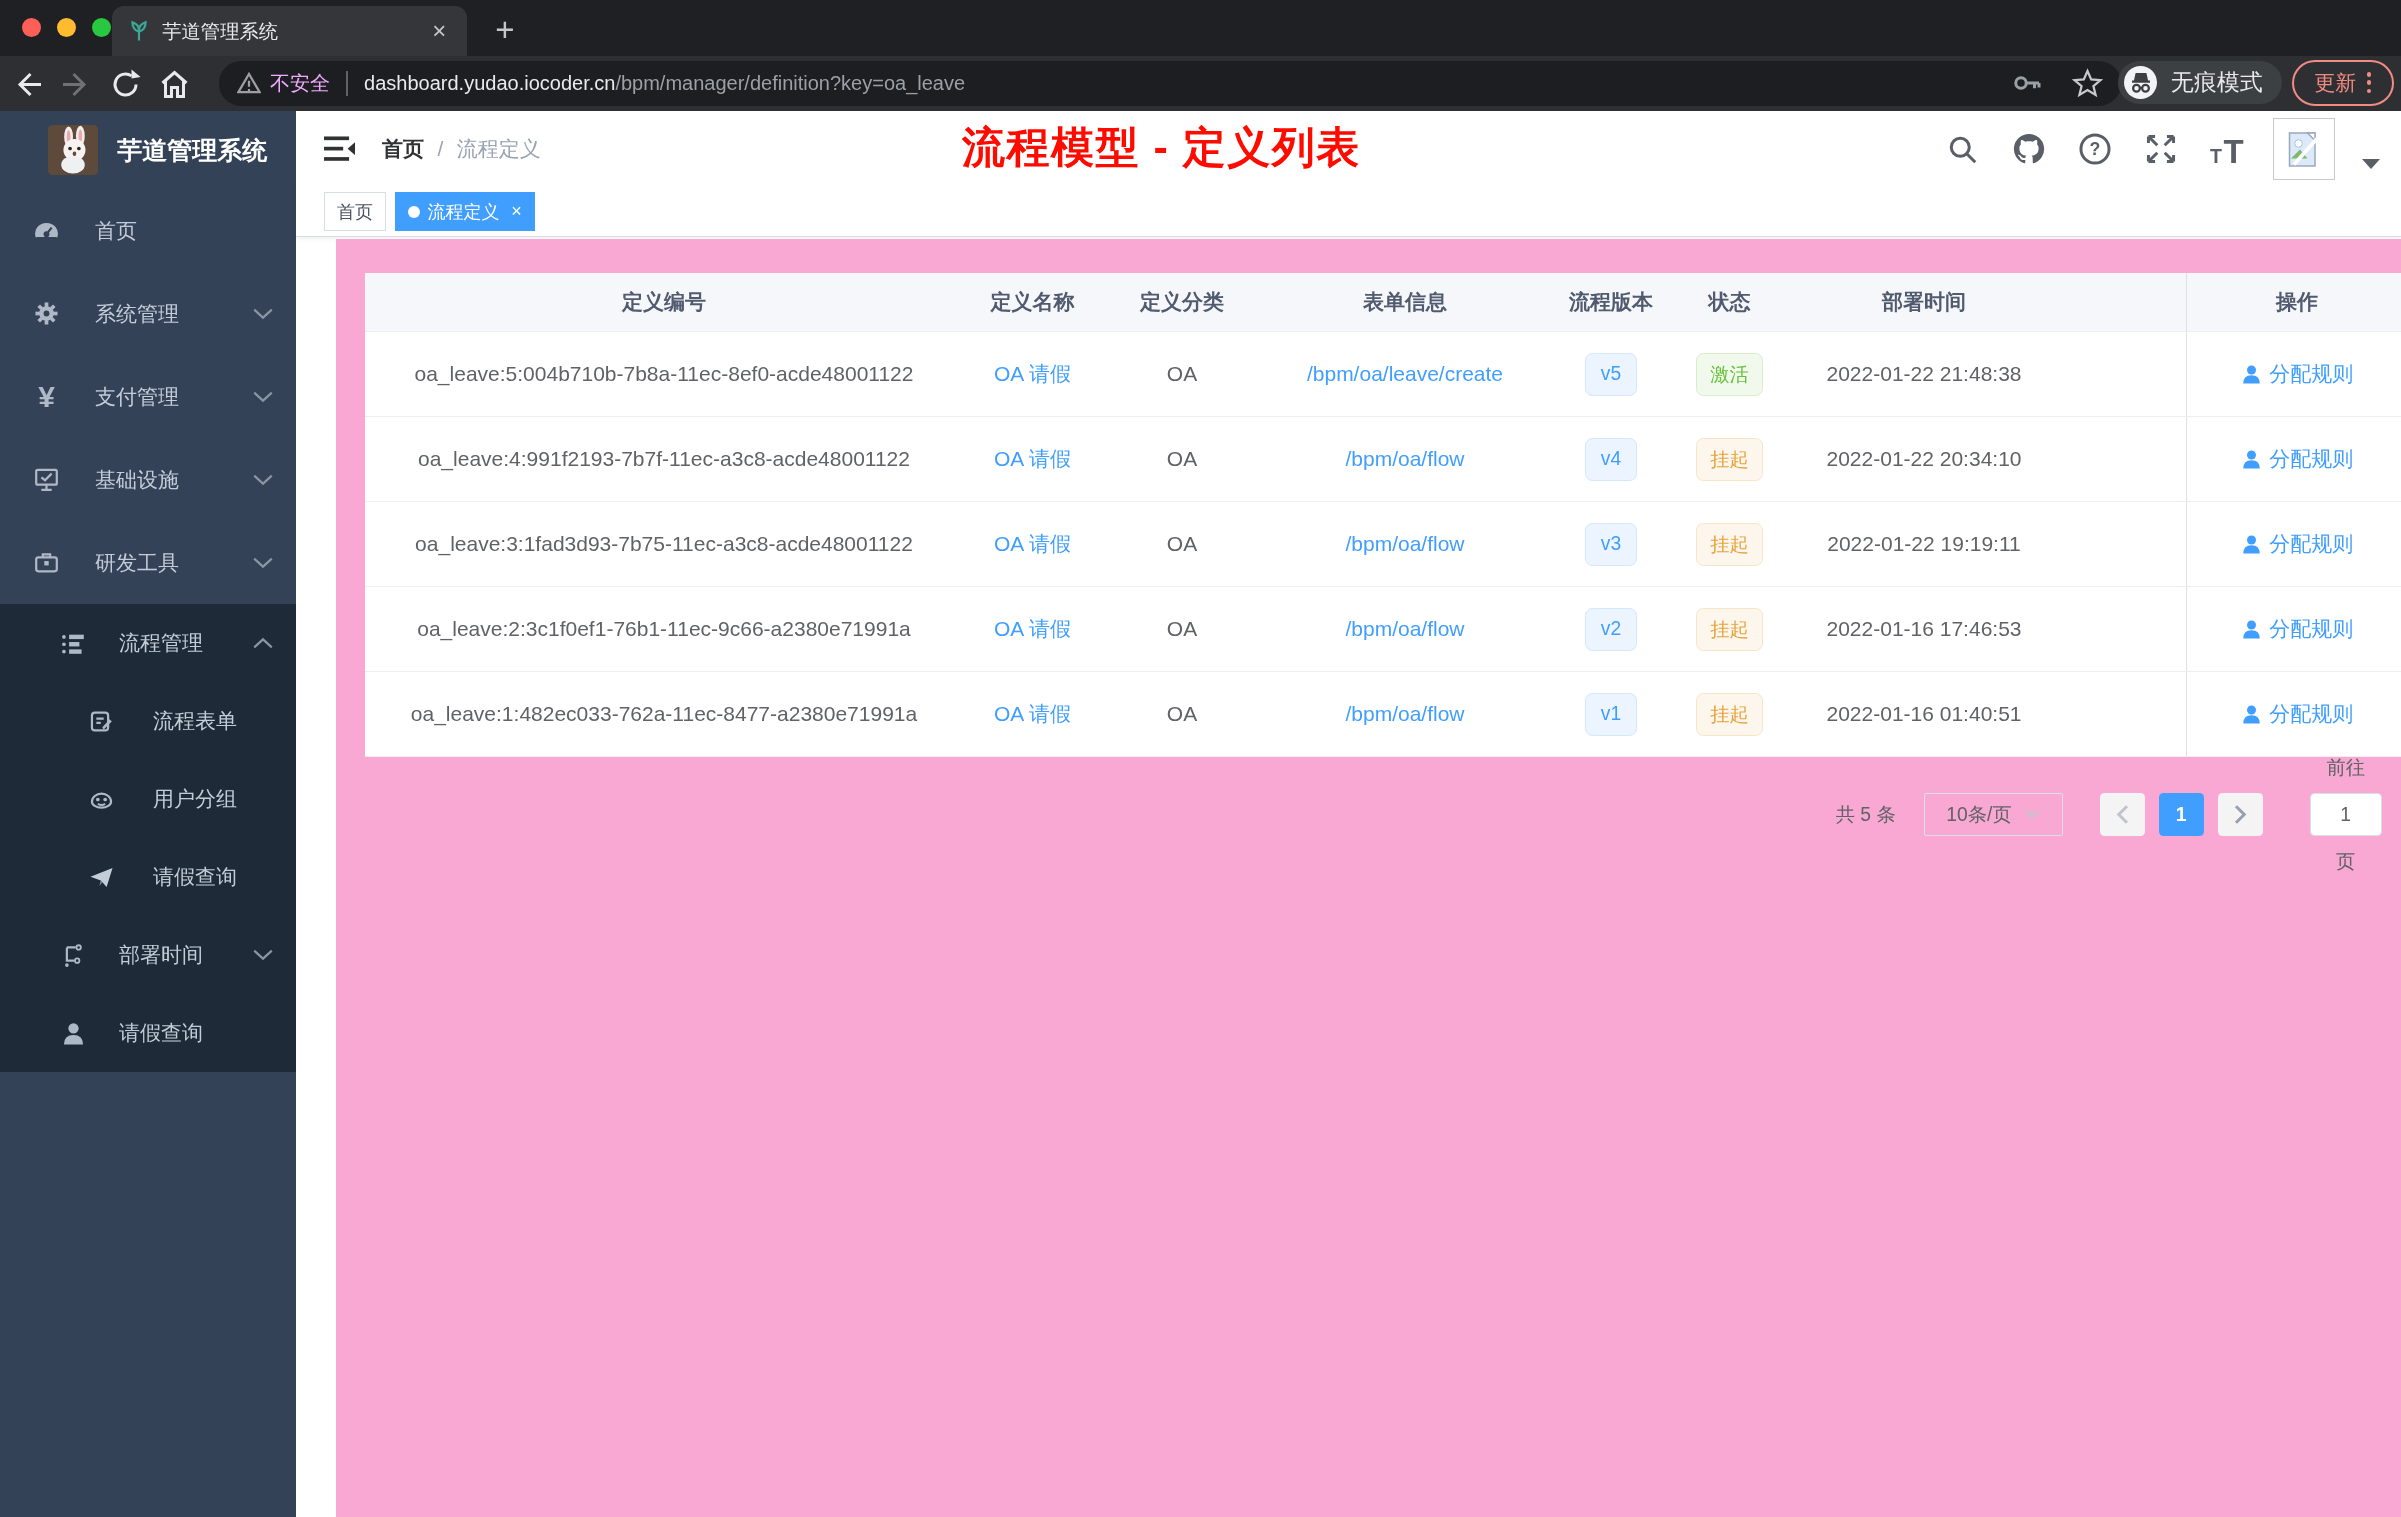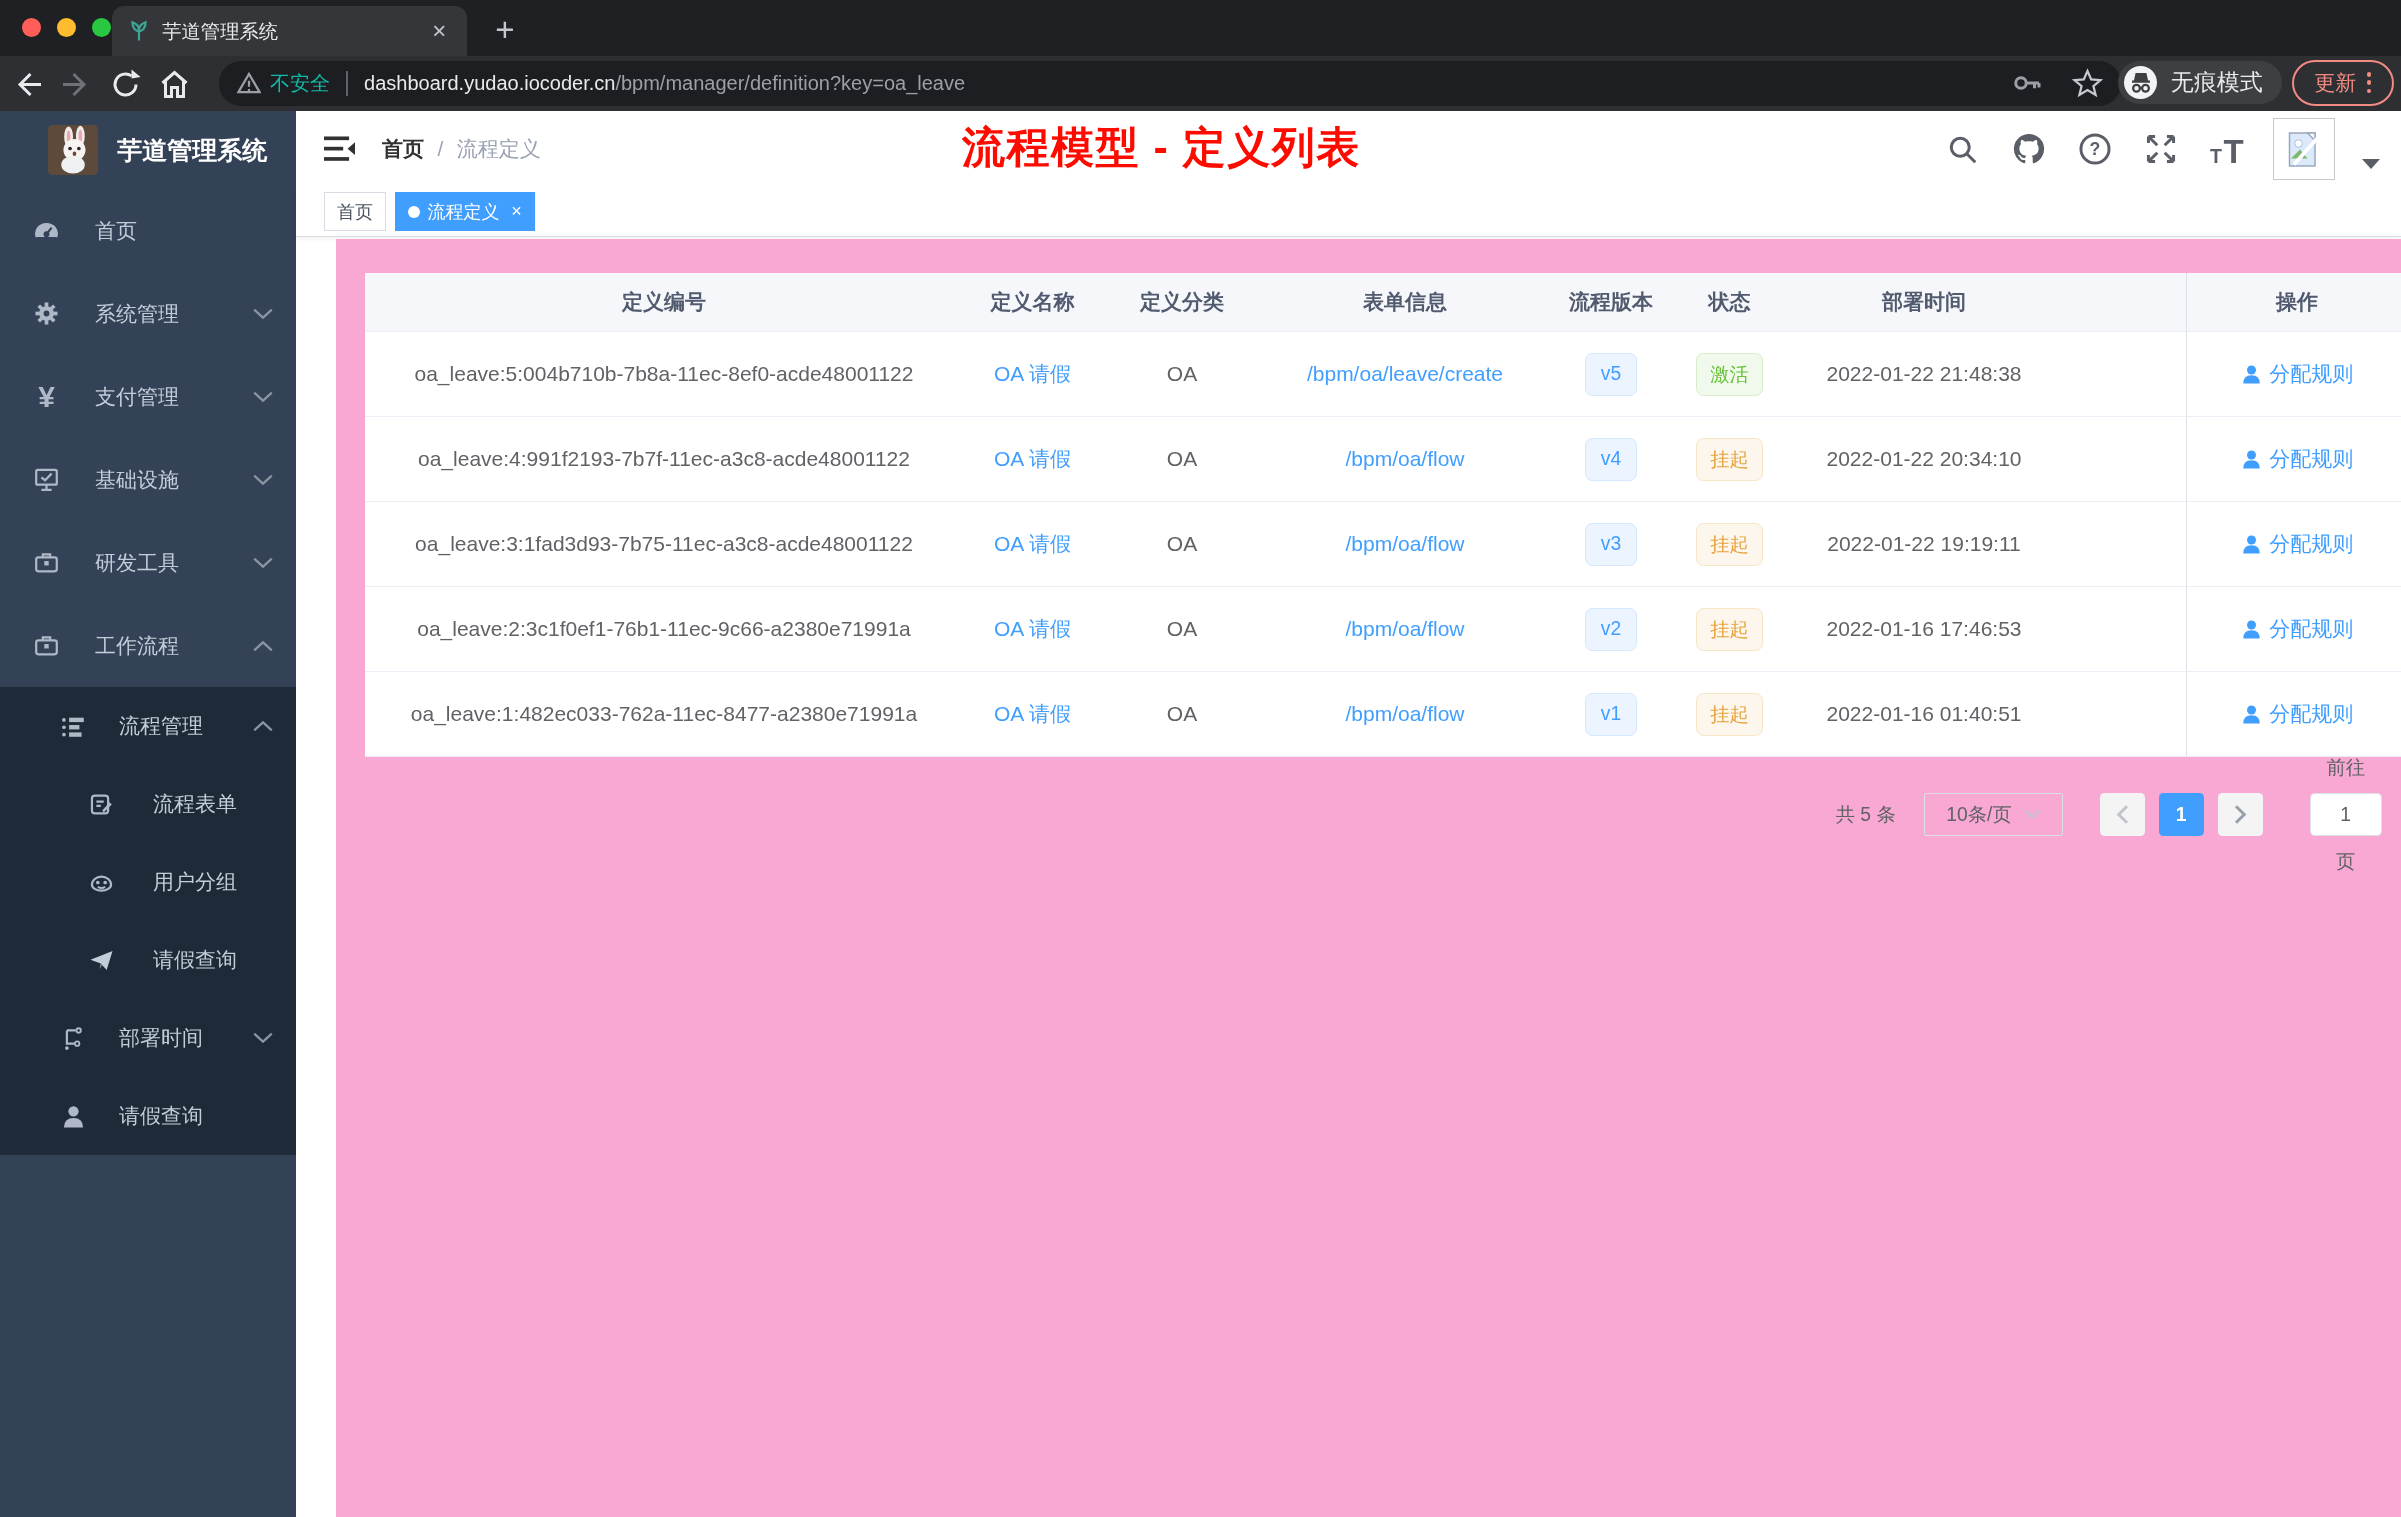--- a/index.html
+++ b/index.html
@@ -13,21 +13,21 @@
   .lights { position:absolute; left:22px; top:18px; display:flex; gap:15.6px; }
   .light { width:19.3px; height:19.3px; border-radius:50%; }
   .light.red{ background:#ff5f57; } .light.yellow{ background:#febc2e; } .light.green{ background:#28c840; }
   .tab { position:absolute; left:112px; top:6px; width:355px; height:50px; background:#35363a; border-radius:12px 12px 0 0; display:flex; align-items:center; padding:0 16.3px; }
   .tab-title { color:#e8eaed; font-size:19.3px; margin-left:12px; flex:1; white-space:nowrap; overflow:hidden; }
   .tab-close { color:#c3c6ca; font-size:24px; line-height:1; padding:0 4.5px; }
   .newtab { position:absolute; left:484px; top:9px; width:42px; height:42px; color:#c3c6ca; font-size:33px; display:flex; align-items:center; justify-content:center; }
   .toolbar { position:absolute; left:0; top:56px; right:0; height:56px; background:#2e2f33; display:flex; align-items:center; }
   .navbtn { width:43px; height:43px; display:flex; align-items:center; justify-content:center; margin-left:6px; }
   .omnibox { position:absolute; left:219px; top:4.5px; width:1902px; height:45px; background:#1d1e21; border-radius:22px; display:flex; align-items:center; padding:0 18px; }
-  .security { display:flex; align-items:center; gap:9px; color:#14b8a6; font-size:20px; }
+  .security { display:flex; align-items:center; gap:9px; color:#f0abfc; font-size:20px; }
   .omni-div { width:1.5px; height:25px; background:#5f6368; margin:0 16.3px; }
   .url { font-size:20px; white-space:nowrap; overflow:hidden; flex:1; }
   .url .host { color:#e8eaed; } .url .path { color:#9aa0a6; }
   .omni-right { display:flex; align-items:center; gap:30px; margin-left:15px; }
   .chip { position:absolute; right:119px; top:5.2px; height:43px; background:#3c4043; border-radius:21.5px; display:flex; align-items:center; padding:0 19.3px 0 6px; gap:13.4px; }
   .chip-circle { width:33px; height:33px; border-radius:50%; background:#f1f3f4; display:flex; align-items:center; justify-content:center; }
   .chip-label { color:#e8eaed; font-size:23px; }
   .update-pill { position:absolute; right:7.4px; top:3.7px; width:102px; height:46px; border:2.2px solid #f28b82; border-radius:23px; display:flex; align-items:center; justify-content:center; gap:10.4px; }
   .update-label { color:#f28b82; font-size:21px; }
   .kebab { display:flex; flex-direction:column; gap:3.7px; }
@@ -283,35 +283,20 @@
             </svg>
         </span>
         <span class="mlabel">研发工具</span>
         <span class="chev">
             <svg width="22" height="13.4" viewBox="0 0 30 18">
               <path d="M3 3 L15 14 L27 3" stroke="#8a94a2" stroke-width="3" fill="none"></path>
             </svg>
           </span>
       </div>
 
-      <div class="menu-item lvl1">
-        <span class="micon">
-          <svg width="25" height="25" viewBox="0 0 34 34">
-              <rect x="3" y="10" width="28" height="19" rx="3" stroke="#aeb8c6" stroke-width="3" fill="none"></rect>
-              <path d="M12 10 V6 H22 V10" stroke="#aeb8c6" stroke-width="3" fill="none"></path>
-              <rect x="14" y="15" width="6" height="6" fill="#aeb8c6"></rect>
-            </svg>
-        </span>
-        <span class="mlabel">工作流程</span>
-        <span class="chev">
-            <svg width="22" height="13.4" viewBox="0 0 30 18">
-              <path d="M3 15 L15 4 L27 15" stroke="#8a94a2" stroke-width="3" fill="none"></path>
-            </svg>
-          </span>
-      </div>
 
       <div class="submenu">
         <div class="menu-item lvl2">
           <span class="micon">
             <svg width="25" height="25" viewBox="0 0 34 34">
                 <g fill="#aeb8c6">
                   <circle cx="4" cy="8" r="2.5"></circle>
                   <rect x="11" y="5" width="20" height="6"></rect>
                   <circle cx="4" cy="18" r="2.5"></circle>
                   <rect x="11" y="15" width="14" height="6"></rect>

